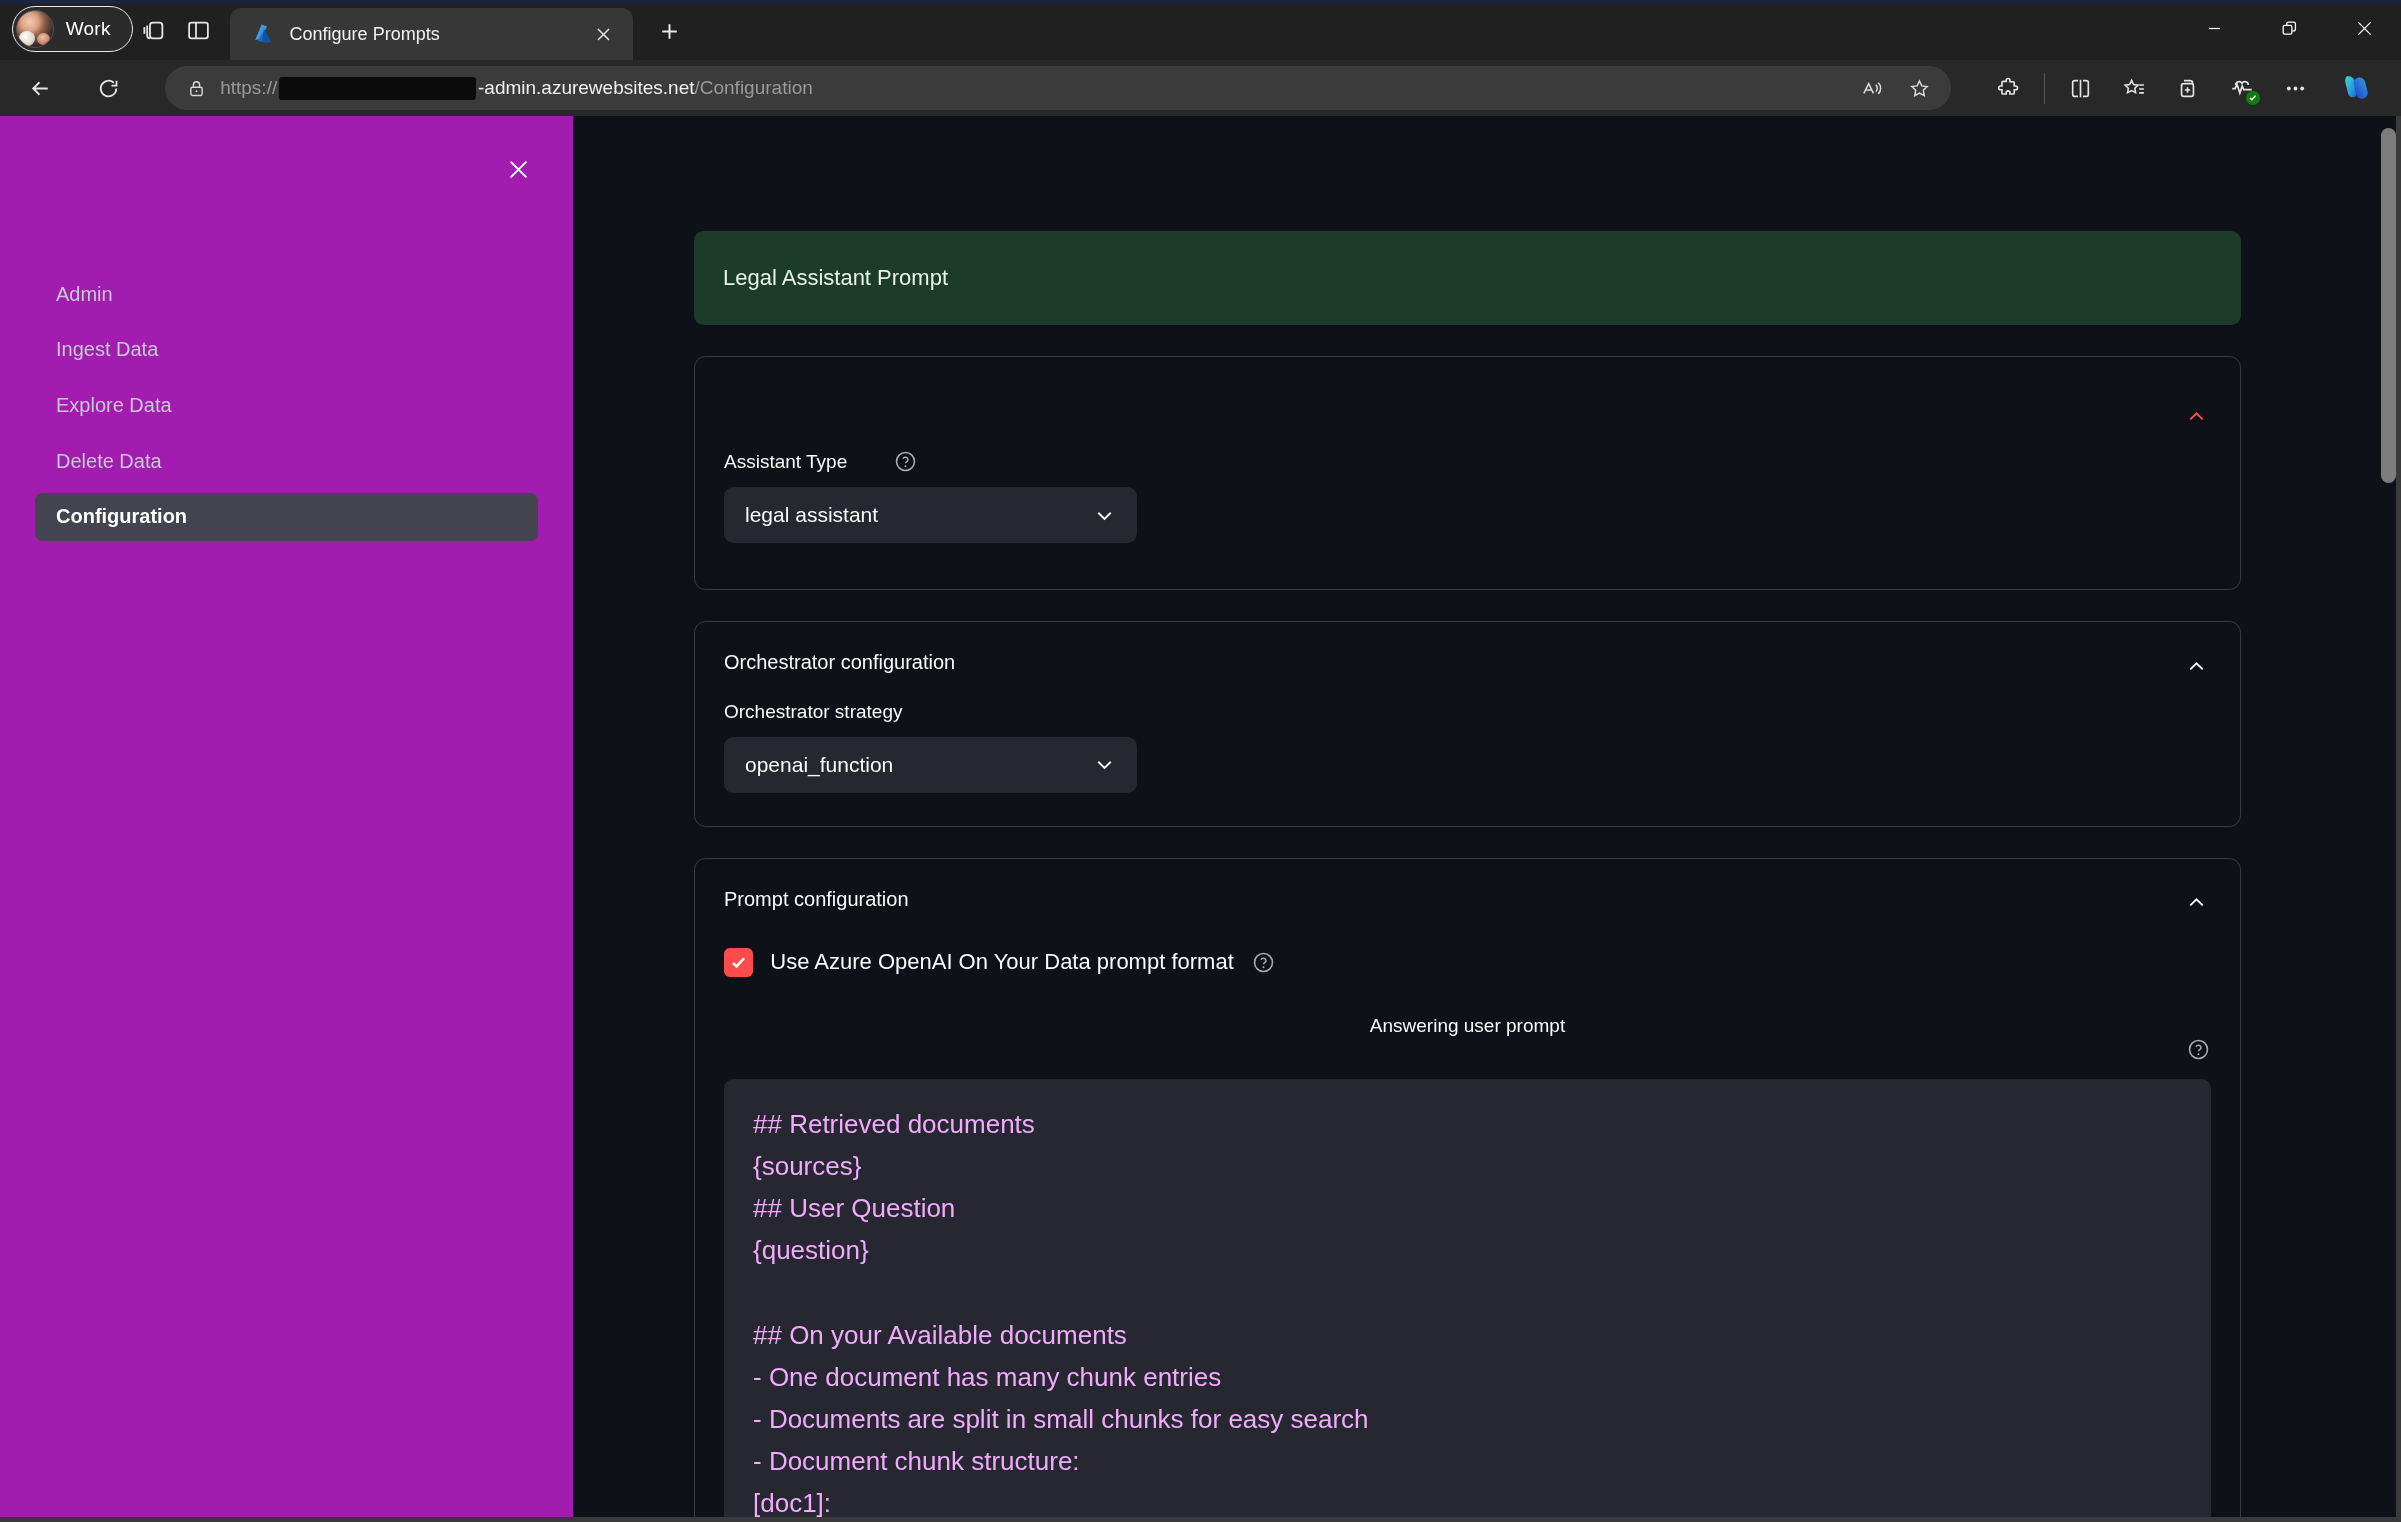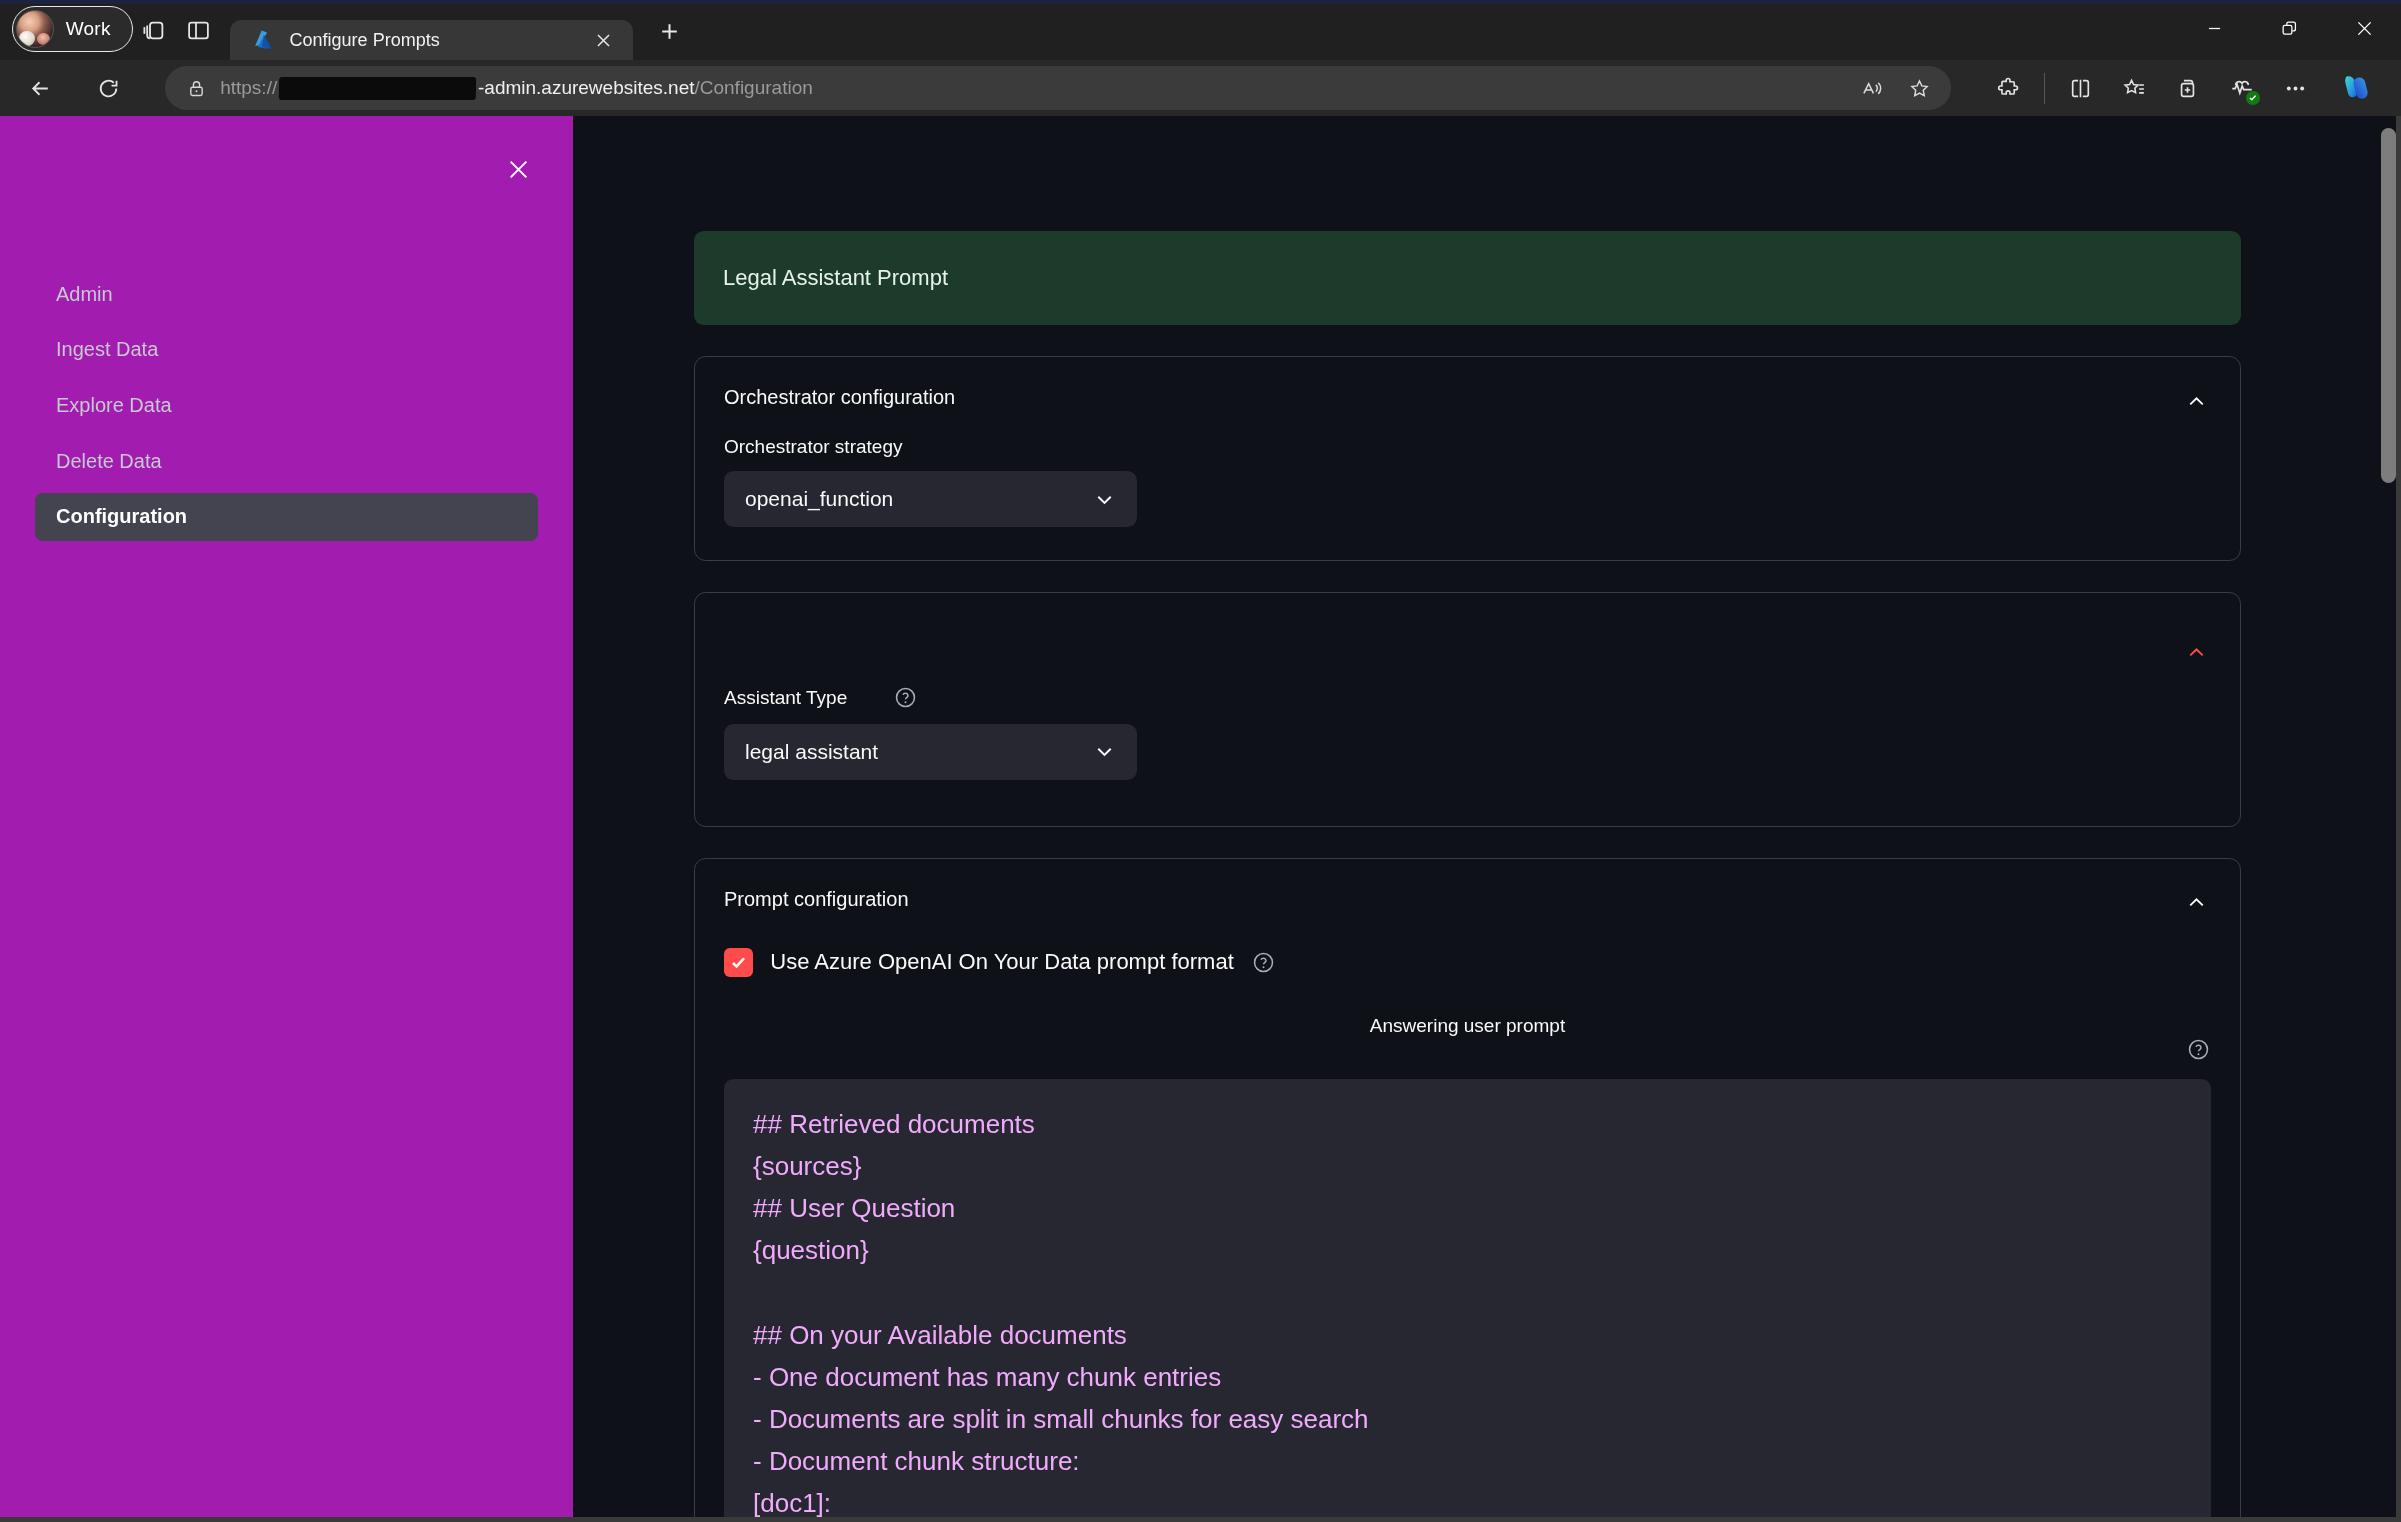--- a/index.html
+++ b/index.html
@@ -36,21 +36,21 @@
     background: radial-gradient(circle at 45% 35%, #f0c2b0 0%, #c9816a 60%, #7d4434 100%); }
   .profile-label { color:#fff; font-size: 19px; letter-spacing:0.2px; }
 
   .chrome-icon-btn {
     width: 44px; height: 44px; display:flex; align-items:center; justify-content:center;
     margin-bottom: 7.7px; border-radius: 5.8px; color:#e6e6e6; flex:0 0 44px;
   }
 
   .tabstrip { display:flex; align-items:flex-end; height:60px; margin-left:9.6px; }
   .tab {
-    display:flex; align-items:center; gap:13.4px; height:40px;
+    display:flex; align-items:center; gap:13.4px; height:52px;
     background:#373737; border-radius: 11.5px 11.5px 0 0; padding: 0 13.4px 0 21px; min-width: 403px;
     position:relative;
   }
   .tab-favicon { width: 25px; height: 25px; flex:0 0 25px; }
   .tab-title { color:#f2f2f2; font-size:18px; white-space:nowrap; flex:1; }
   .tab-close { width:33px; height:33px; display:flex; align-items:center; justify-content:center; color:#e6e6e6; border-radius:4.8px; }
   .newtab { width:54px; height:50px; display:flex; align-items:center; justify-content:center; color:#e8e8e8; margin-left:9.6px; margin-bottom:3.8px; }
 
   .wincontrols { margin-left:auto; display:flex; height:60px; align-items:flex-start; }
   .wc { width:75px; height:56px; display:flex; align-items:center; justify-content:center; color:#ffffff; }
@@ -348,40 +348,20 @@
     </div>
 
     <div class="content">
       <div class="content-inner">
         <div class="col">
 
           <div class="banner">
             <span>Legal Assistant Prompt</span>
           </div>
 
-          <div class="card">
-            <div class="collapse">
-              <svg width="23" height="23" viewBox="0 0 24 24" fill="none" stroke="currentColor" stroke-width="1.9">
-                <path d="M5.5 15L12 8.6 18.5 15"></path>
-              </svg>
-            </div>
-            <div class="card-title">Orchestrator configuration</div>
-            <div class="field-label">
-              <span>Orchestrator strategy</span>
-            </div>
-            <div class="select">
-              <span>openai_function</span>
-              <span class="chev">
-                <svg width="23" height="23" viewBox="0 0 24 24" fill="none" stroke="currentColor" stroke-width="2.1">
-                  <path d="M5.5 9.2L12 15.6 18.5 9.2"></path>
-                </svg>
-              </span>
-            </div>
-          </div>
-
           <div class="card tall">
             <div class="collapse accent">
               <svg width="23" height="23" viewBox="0 0 24 24" fill="none" stroke="currentColor" stroke-width="2.0">
                 <path d="M5.5 15L12 8.6 18.5 15"></path>
               </svg>
             </div>
             <div class="field-label">
               <span>Assistant Type</span>
               <span class="help-ico">
                 <svg width="25" height="25" viewBox="0 0 24 24" fill="none" stroke="currentColor" stroke-width="1.5">
@@ -400,20 +380,40 @@
               </span>
             </div>
           </div>
 
           <div class="card">
             <div class="collapse">
               <svg width="23" height="23" viewBox="0 0 24 24" fill="none" stroke="currentColor" stroke-width="1.9">
                 <path d="M5.5 15L12 8.6 18.5 15"></path>
               </svg>
             </div>
+            <div class="card-title">Orchestrator configuration</div>
+            <div class="field-label">
+              <span>Orchestrator strategy</span>
+            </div>
+            <div class="select">
+              <span>openai_function</span>
+              <span class="chev">
+                <svg width="23" height="23" viewBox="0 0 24 24" fill="none" stroke="currentColor" stroke-width="2.1">
+                  <path d="M5.5 9.2L12 15.6 18.5 9.2"></path>
+                </svg>
+              </span>
+            </div>
+          </div>
+
+          <div class="card">
+            <div class="collapse">
+              <svg width="23" height="23" viewBox="0 0 24 24" fill="none" stroke="currentColor" stroke-width="1.9">
+                <path d="M5.5 15L12 8.6 18.5 15"></path>
+              </svg>
+            </div>
             <div class="card-title">Prompt configuration</div>
 
             <div class="checkrow">
               <span class="checkbox">
                 <svg width="19" height="19" viewBox="0 0 24 24" fill="none" stroke="#ffffff" stroke-width="3.2">
                   <path d="M5 12.6l4.6 4.4L19 6.6"></path>
                 </svg>
               </span>
               <span class="cb-label">Use Azure OpenAI On Your Data prompt format</span>
               <span class="help-ico">

